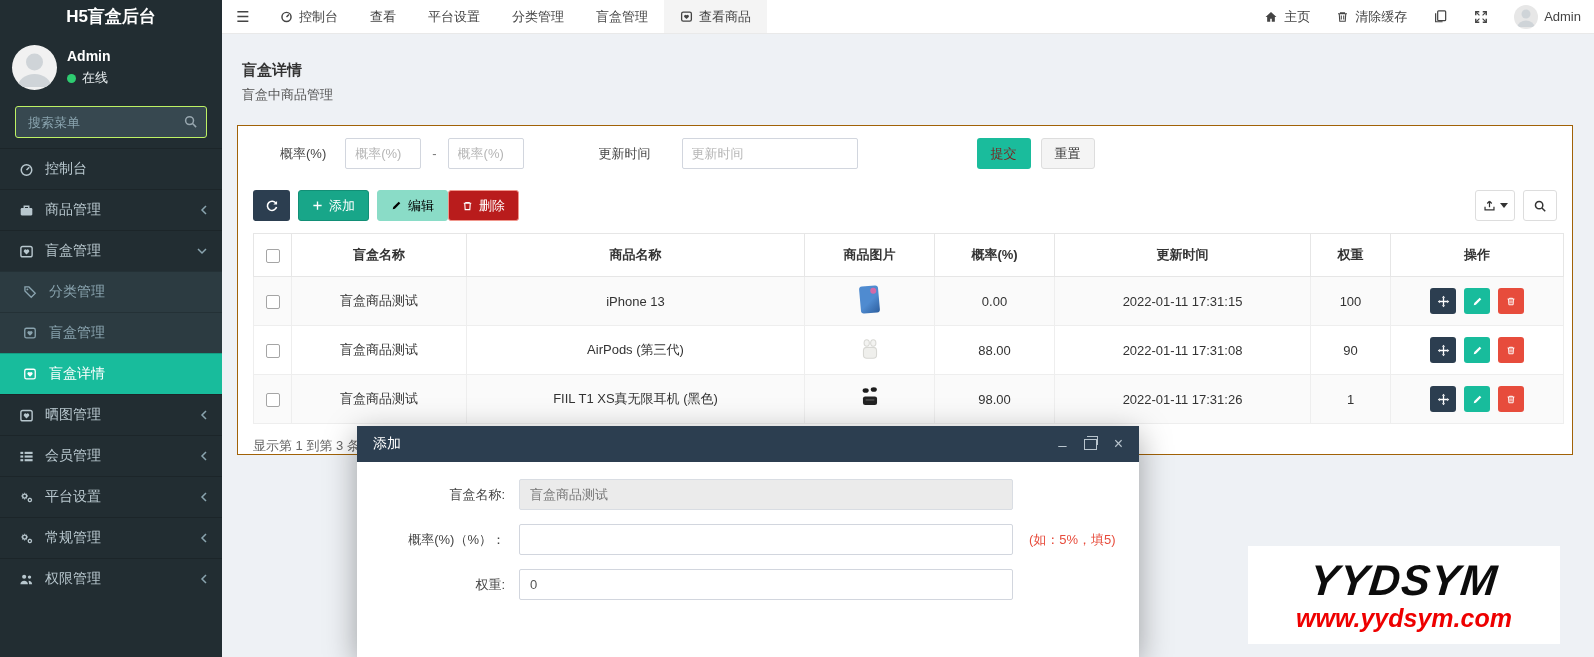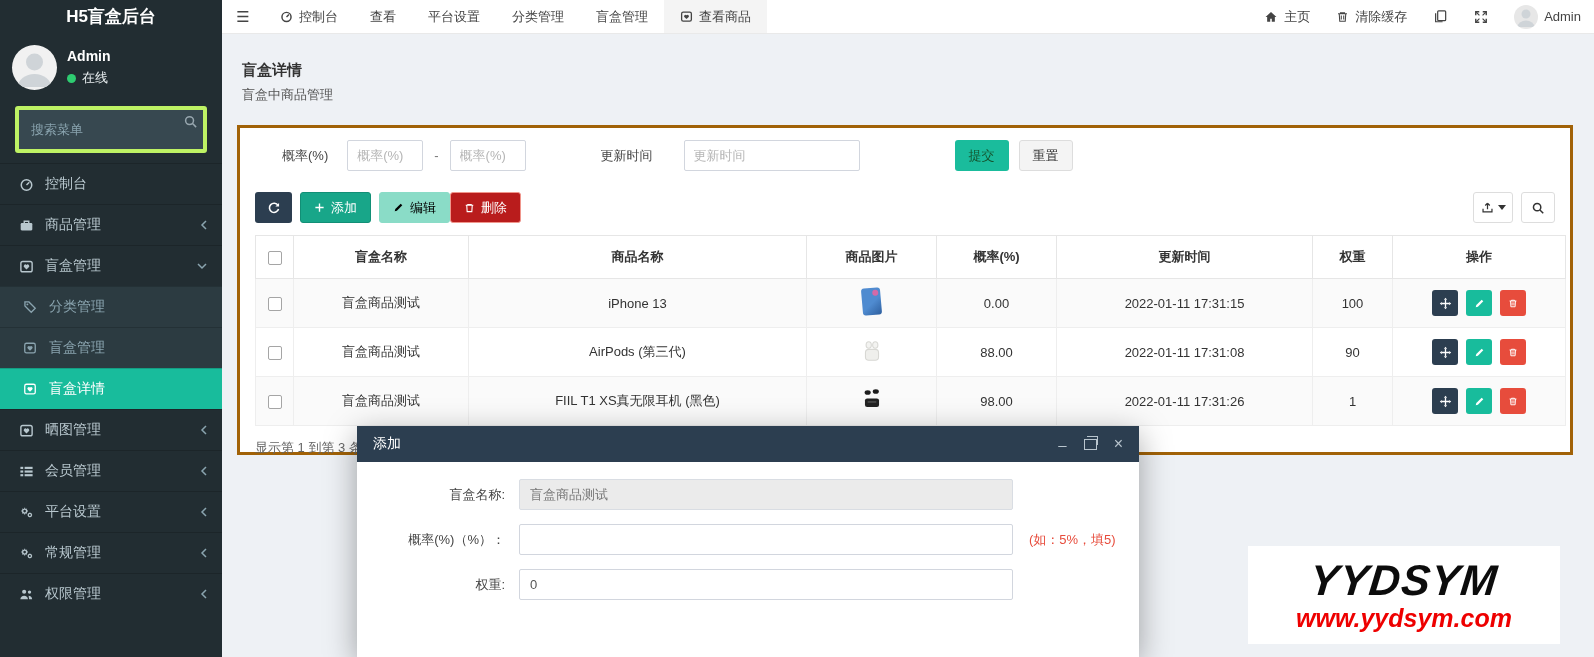--- a/index.html
+++ b/index.html
@@ -9,21 +9,21 @@
 
   
   .sidebar{position:absolute;left:0;top:0;width:222px;height:657px;background:#222d32;color:#b8c7ce;z-index:3}
   .logo{height:33px;line-height:33px;text-align:center;color:#fff;font-size:17px;font-weight:bold}
   .user-panel{display:flex;align-items:center;gap:10px;padding:12px 12px 10px 12px}
   .avatar{width:45px;height:45px;border-radius:50%;background:#f1f1f1;overflow:hidden;flex:none}
   .user-name{color:#fff;font-weight:bold;font-size:14px;line-height:1.2}
   .user-status{display:flex;align-items:center;gap:6px;color:#e8eef0;font-size:13px;margin-top:5px}
   .dot{width:9px;height:9px;border-radius:50%;background:#2ecc71}
   .sidebar-search{margin:6px 15px 10px;position:relative}
-  .sidebar-search input{width:100%;height:47px;box-sizing:border-box;background:#374850;border:4px solid #bef264;
+  .sidebar-search input{width:100%;height:32px;box-sizing:border-box;background:#374850;border:1px solid #bef264;
       border-radius:3px;color:#ccc;padding:0 32px 0 12px;font-size:13px;outline:none}
   .sidebar-search input::placeholder{color:#8aa4af}
   .mag{position:absolute;right:9px;top:8px;color:#97a6ae}
   .menu{list-style:none;margin:0;padding:0}
   .menu li{display:flex;align-items:center;height:40px;padding:0 14px 0 15px;font-size:14px;cursor:pointer;
       border-top:1px solid rgba(0,0,0,.16)}
   .menu li .mi{width:22px;margin-right:8px;display:flex;justify-content:center;flex:none}
   .menu li.sub{background:#2c3b41;color:#8aa4af;padding-left:19px}
   .menu li.active{background:#18bc9c;color:#fff}
   .chev{margin-left:auto;color:#8aa4af;display:flex}
@@ -38,34 +38,34 @@
   .nav-tab.active{background:#f4f4f4}
   .nav-right{margin-left:auto;display:flex;align-items:flex-start}
   .nav-item{display:flex;align-items:center;gap:6px;padding:0 13px;color:#444;cursor:pointer;white-space:nowrap;height:33px}
   .nav-avatar{width:24px;height:24px;border-radius:50%;background:#e7e7e7;overflow:hidden}
 
   
   .content{position:absolute;left:222px;top:33px;right:0;bottom:0}
   .page-head{padding:28px 16px 0 20px}
   .page-title{font-size:15px;font-weight:bold;color:#333;margin:0}
   .page-sub{font-size:13px;color:#555;margin:6px 0 0}
-  .panel{position:absolute;left:15px;right:21px;top:92px;height:330px;background:#fff;border:3px solid #a16207;
+  .panel{position:absolute;left:15px;right:21px;top:92px;height:330px;background:#fff;border:1px solid #a16207;
       padding:12px 15px 0;box-sizing:border-box}
 
   .filter-row{display:flex;align-items:center;padding-left:27px}
   .f-label{color:#444;margin-right:19px}
   .f-inp{height:31px;box-sizing:border-box;border:1px solid #d2d6de;border-radius:2px;padding:0 9px;font-size:13px;color:#555;outline:none}
   .f-inp::placeholder{color:#b5b5b5}
   .w76{width:76px}.w176{width:176px}
   .dash{margin:0 11px;color:#777}
   .ml75{margin-left:75px}.ml31{margin-left:31px}
 
   .btn{height:31px;box-sizing:border-box;border-radius:3px;border:1px solid transparent;font-size:13px;
       display:inline-flex;align-items:center;justify-content:center;gap:6px;padding:0 13px;cursor:pointer;white-space:nowrap}
-  .btn-teal{background:#1abc9c;color:#14532d;margin-left:95px}
+  .btn-teal{background:#1abc9c;color:#7f1d1d;margin-left:119px}
   .btn-light{background:#f4f4f4;border-color:#ddd;color:#333;margin-left:10px}
 
   .toolbar-row{display:flex;align-items:center;margin-top:21px}
   .btn-navy{background:#2c3e50;color:#fff;width:37px;padding:0}
   .btn-green{background:#18a689;border-color:#128f76;color:#fff;margin-left:8px}
   .btn-green-dis{background:#8adcc7;border-color:#8adcc7;color:#000000;margin-left:8px;cursor:default}
   .btn-red-dis{background:#b91c1c;border-color:#f0968c;color:#fff;cursor:default}
   .tool-right{margin-left:auto;display:flex;align-items:center;gap:8px}
   .btn-icon{background:#fff;border-color:#ddd;color:#333;width:40px;padding:0;gap:4px}
   .btn-icon.sq{width:34px}

